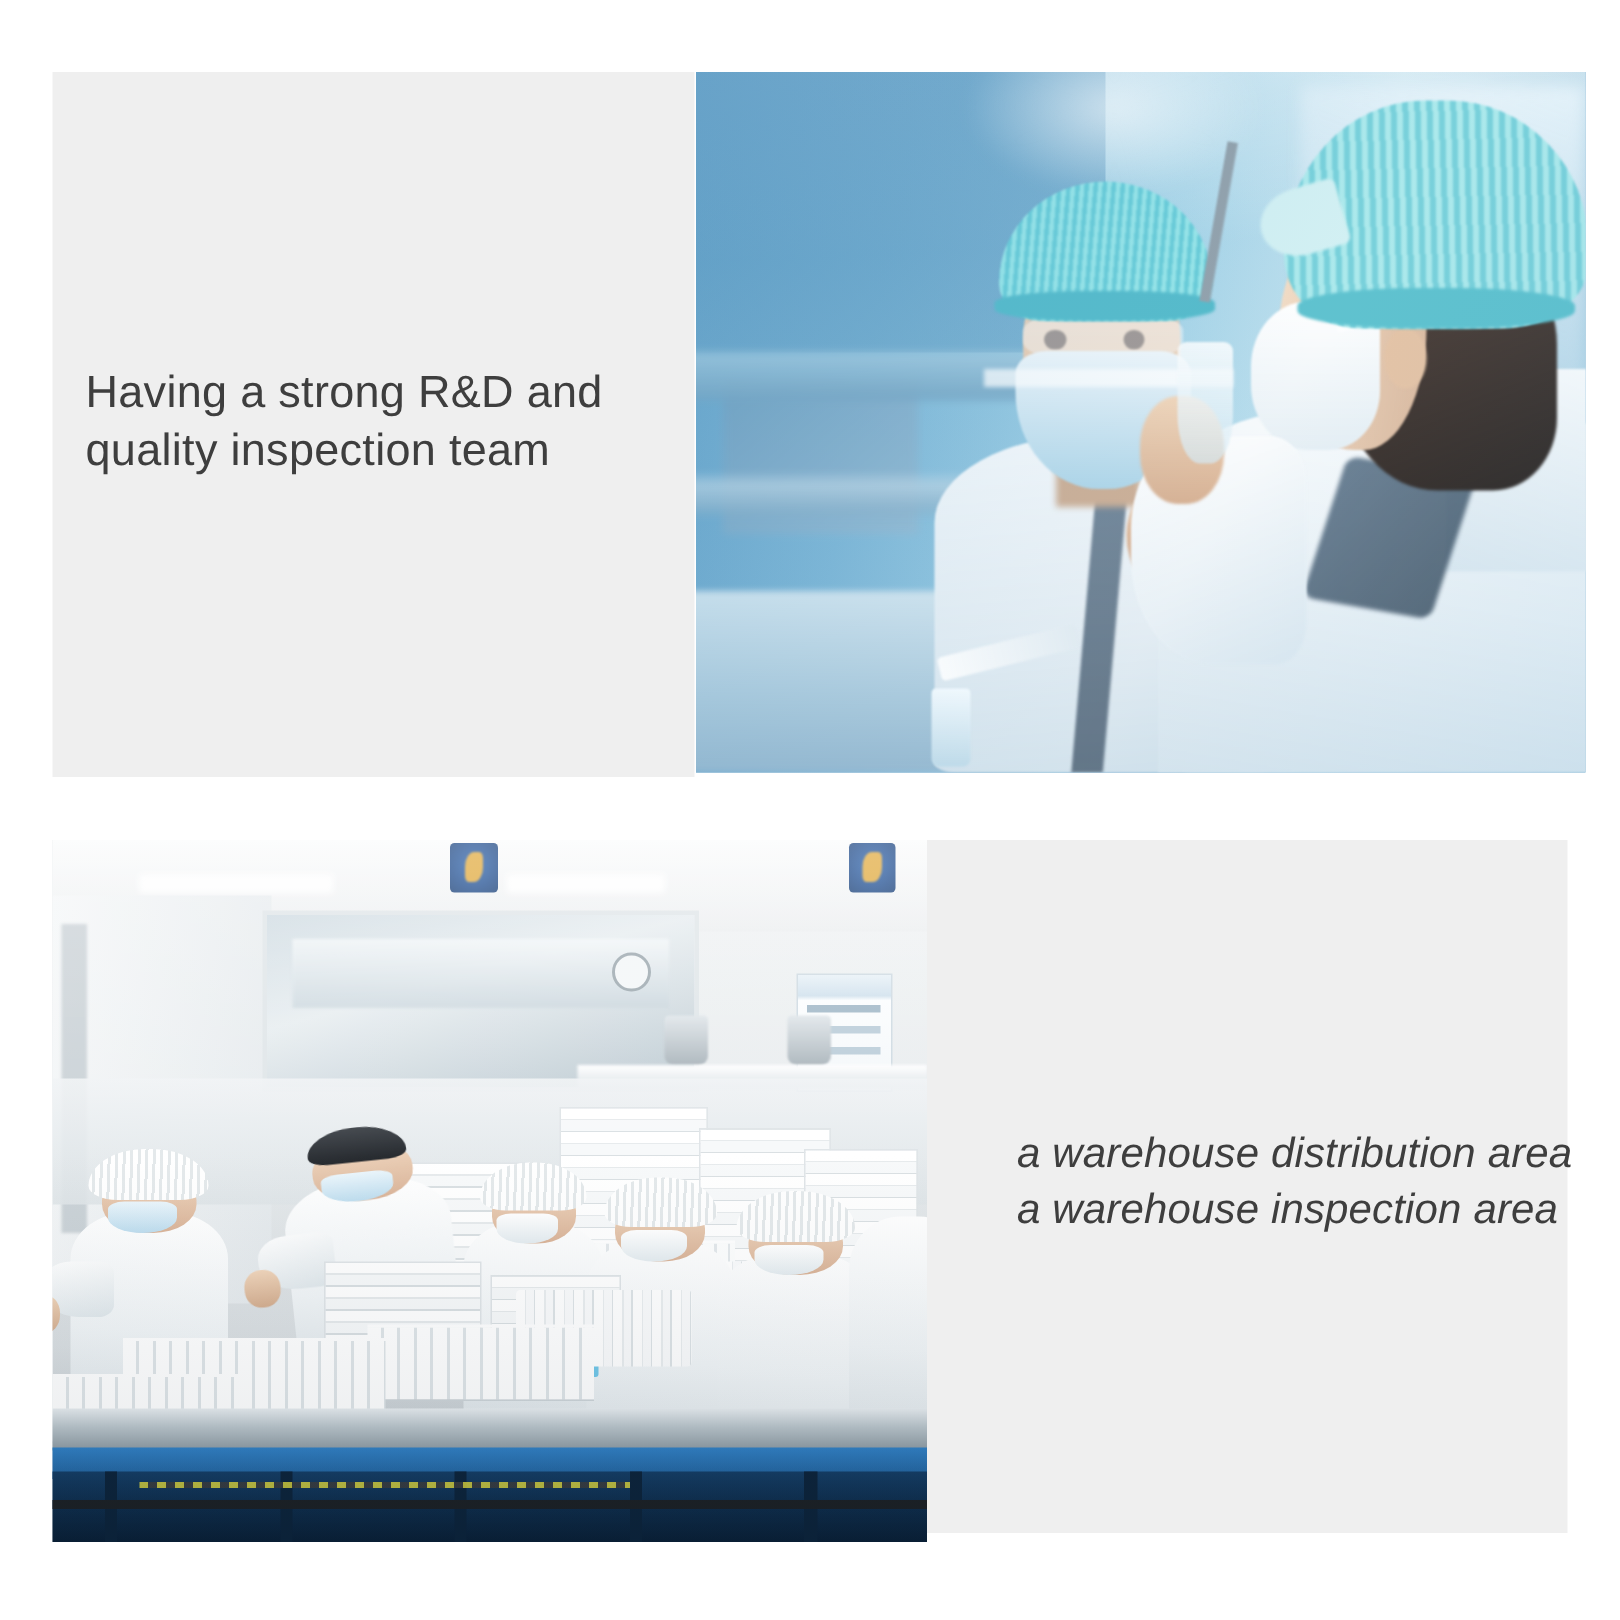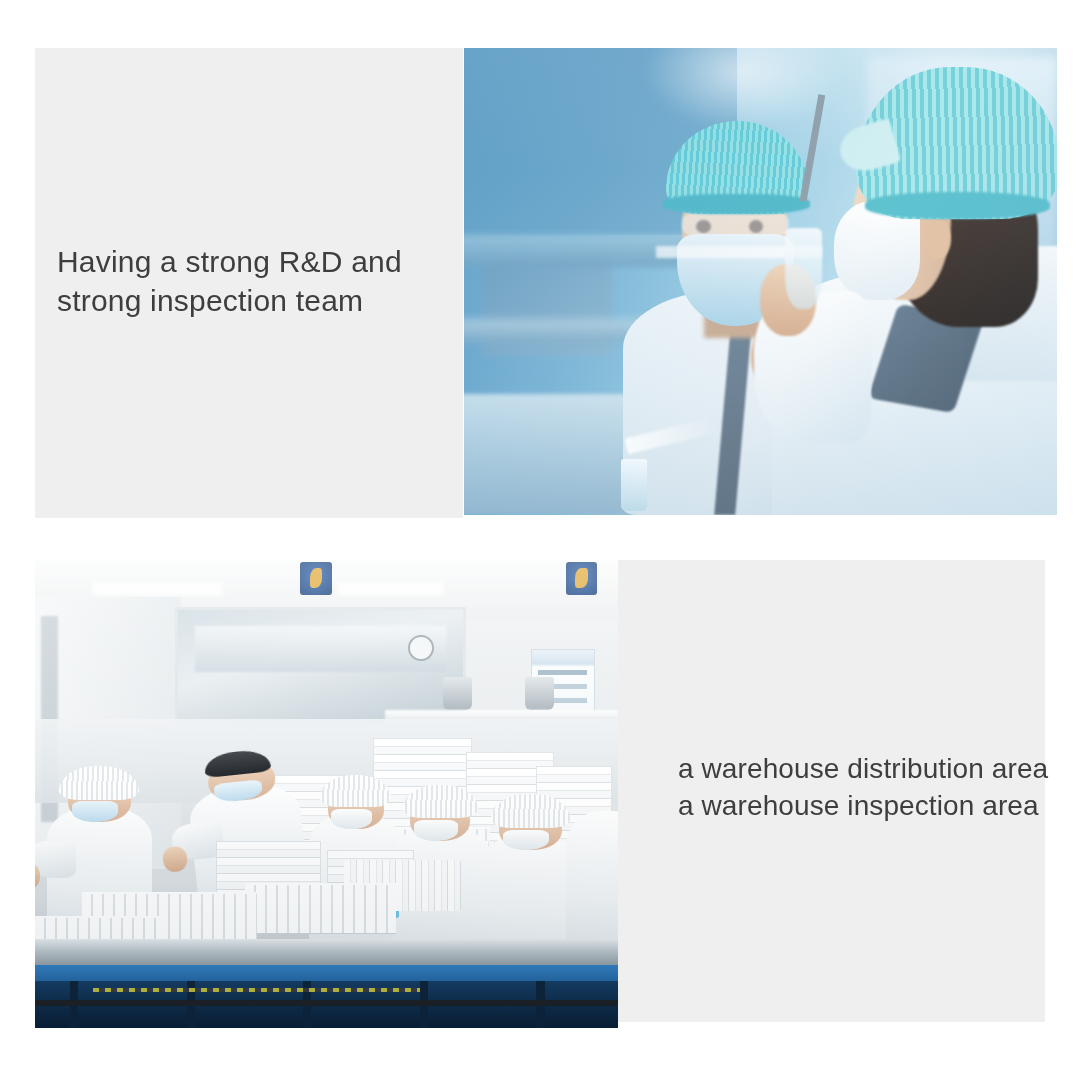--- a/index.html
+++ b/index.html
@@ -301,21 +301,21 @@
     left: 60px;
     top: 190px;
     width: 400px;
     color: #3e3e3e;
     font-size: 28px;
     line-height: 37px;
     letter-spacing: 0.1px;
     font-weight: 400;
     white-space: nowrap;
   }
-  .caption-bottom .cl { display: block; }
+  .caption-bottom .cl { display: block; font-style: italic; }
 
   
   .cr-bg {
     position: absolute; inset: 0;
     background: linear-gradient(180deg, #f2f4f5 0%, #e7ebed 40%, #d9dee1 72%, #aeb7bd 100%);
   }
   .cr-ceiling {
     position: absolute; left: 0; top: 0; width: 100%; height: 13%;
     background: linear-gradient(#fbfcfc, #eceef0);
   }
@@ -518,21 +518,21 @@
 </head>
 <body>
 
 <div class="page">
 
   <div class="section-top">
 
     <div class="panel-top-text">
       <div class="caption-top">
         <span class="cl">Having a strong R&amp;D and</span>
-        <span class="cl">strong inspection team</span>
+        <span class="cl">quality inspection team</span>
       </div>
     </div>
 
     <div class="photo-top">
       <div class="lab-bg">
         <div class="lab-wallpanel"></div>
         <div class="lab-cabinet"></div>
         <div class="lab-shelfA"></div>
         <div class="lab-shelfB"></div>
         <div class="lab-rack-r"></div>

